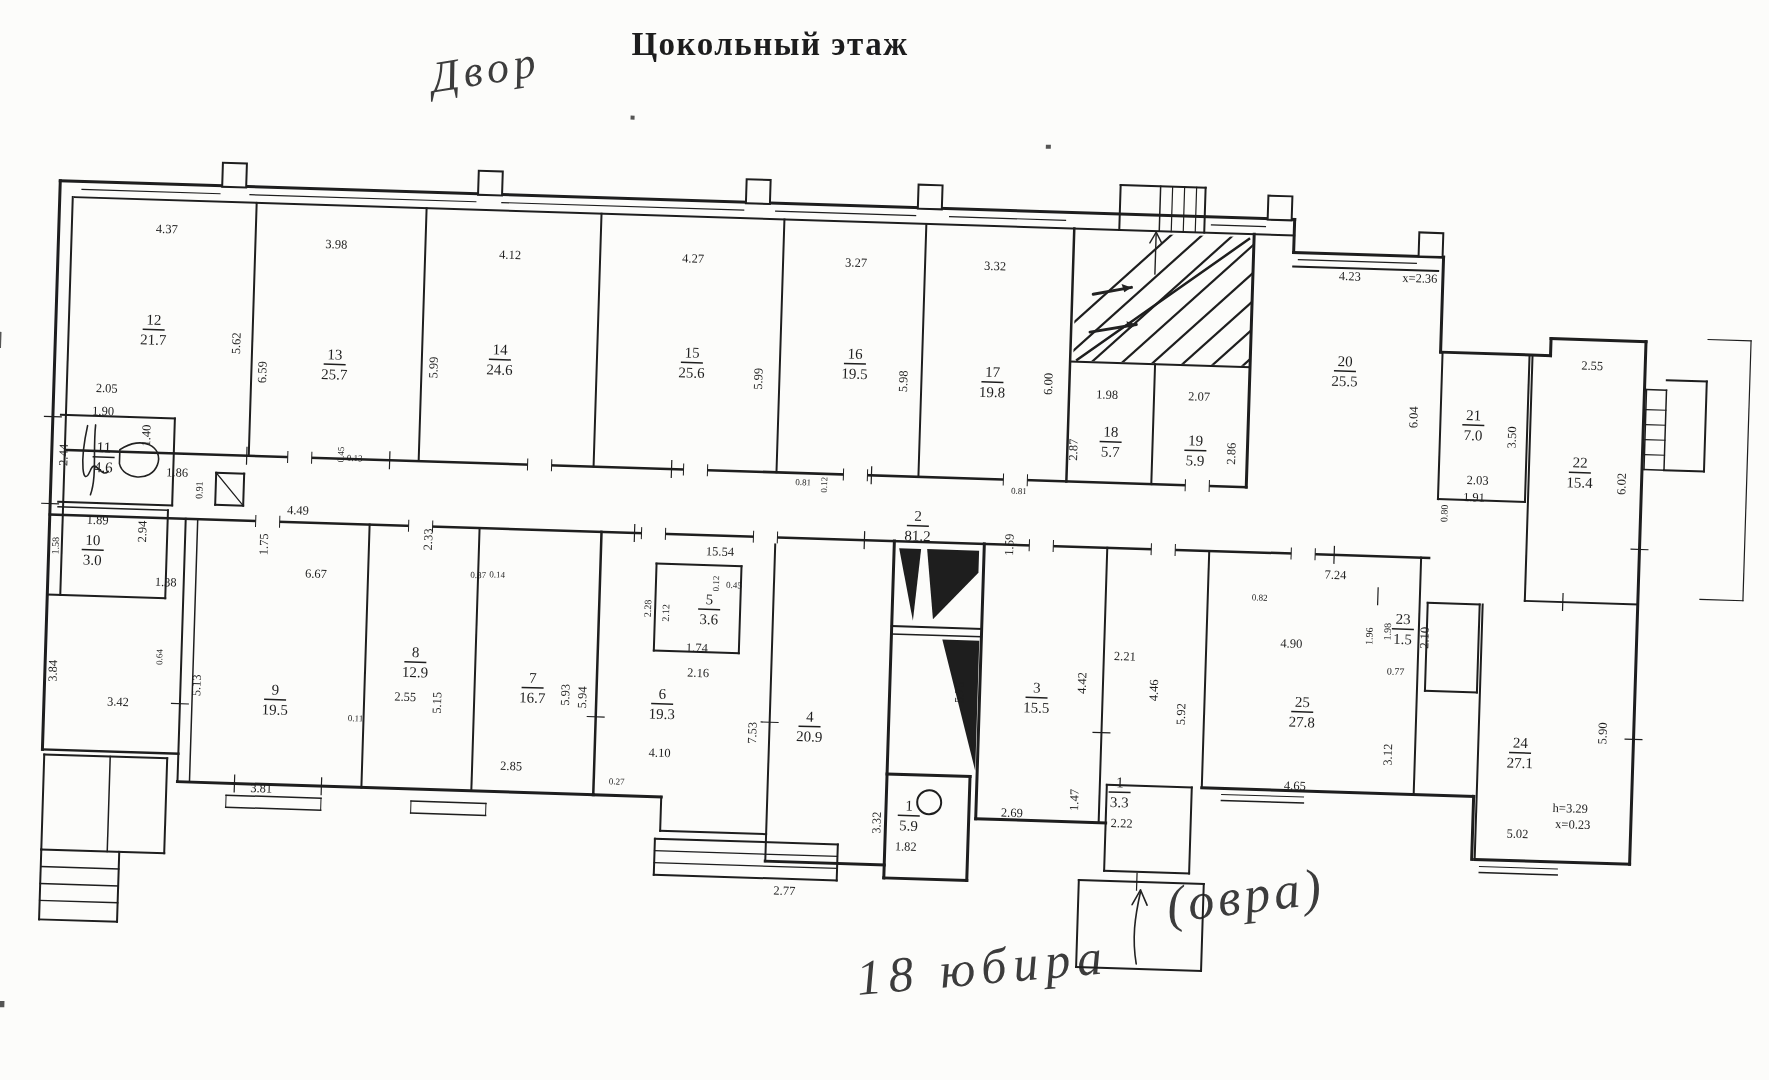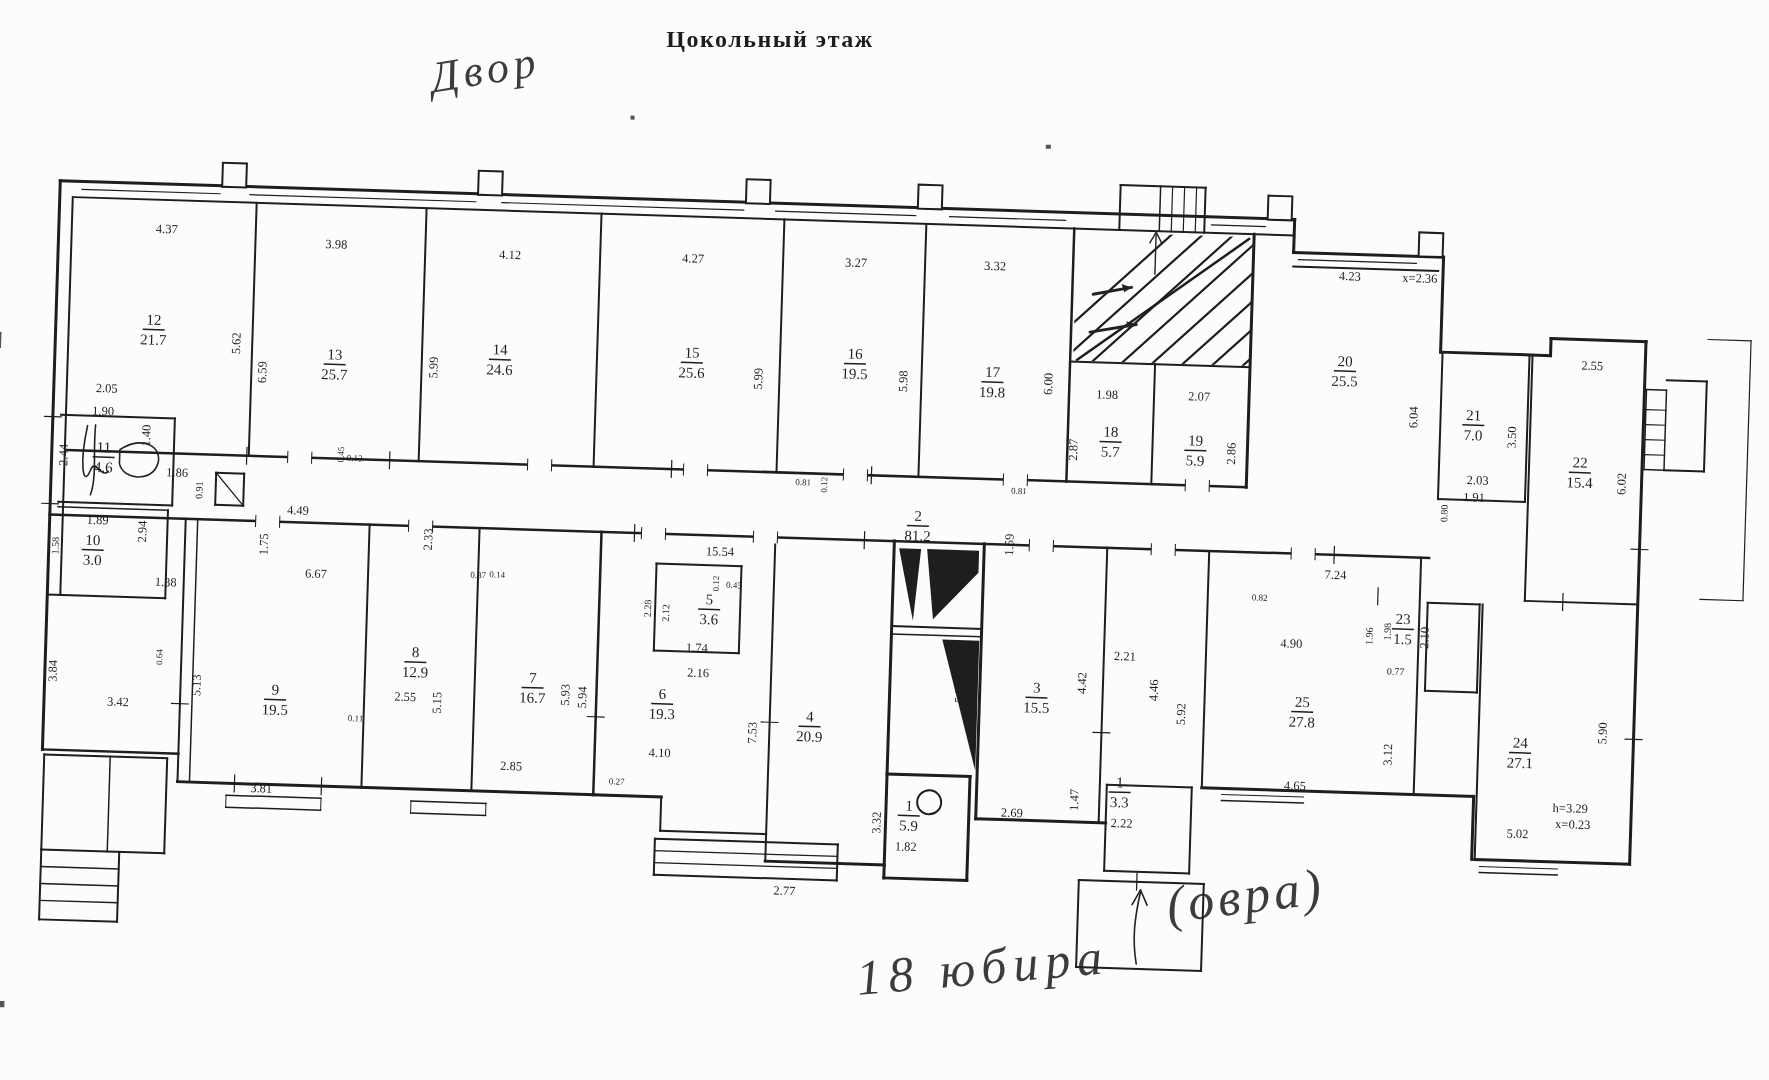--- a/index.html
+++ b/index.html
@@ -1,19 +1,19 @@
 <!DOCTYPE html>
 <html><head>
 <meta charset="utf-8">
 <style>
   html,body{margin:0;padding:0;background:#e8e8e4;}
   .page{position:relative;width:1769px;height:1080px;background:#fcfcfa;overflow:hidden;
         font-family:"Liberation Serif",serif;color:#1d1d1d;}
   .title{position:absolute;top:26px;left:770px;transform:translateX(-50%);
-         font-size:24px;font-weight:600;letter-spacing:1.5px;white-space:nowrap;}
+         font-size:33px;font-weight:600;letter-spacing:1.5px;white-space:nowrap;}
   .hw{position:absolute;font-style:italic;opacity:.88;white-space:nowrap;color:#222;}
   .hw-top{top:44px;left:430px;font-size:44px;transform:rotate(-9deg);letter-spacing:5px;}
   .hw-bl{top:938px;left:856px;font-size:50px;transform:rotate(-5deg);letter-spacing:7px;}
   .hw-br{top:866px;left:1166px;font-size:52px;transform:rotate(-7deg);letter-spacing:4px;}
   #plan-svg{position:absolute;top:0;left:0;}
 </style>
 </head>
 <body>
 
 <div class="page">

